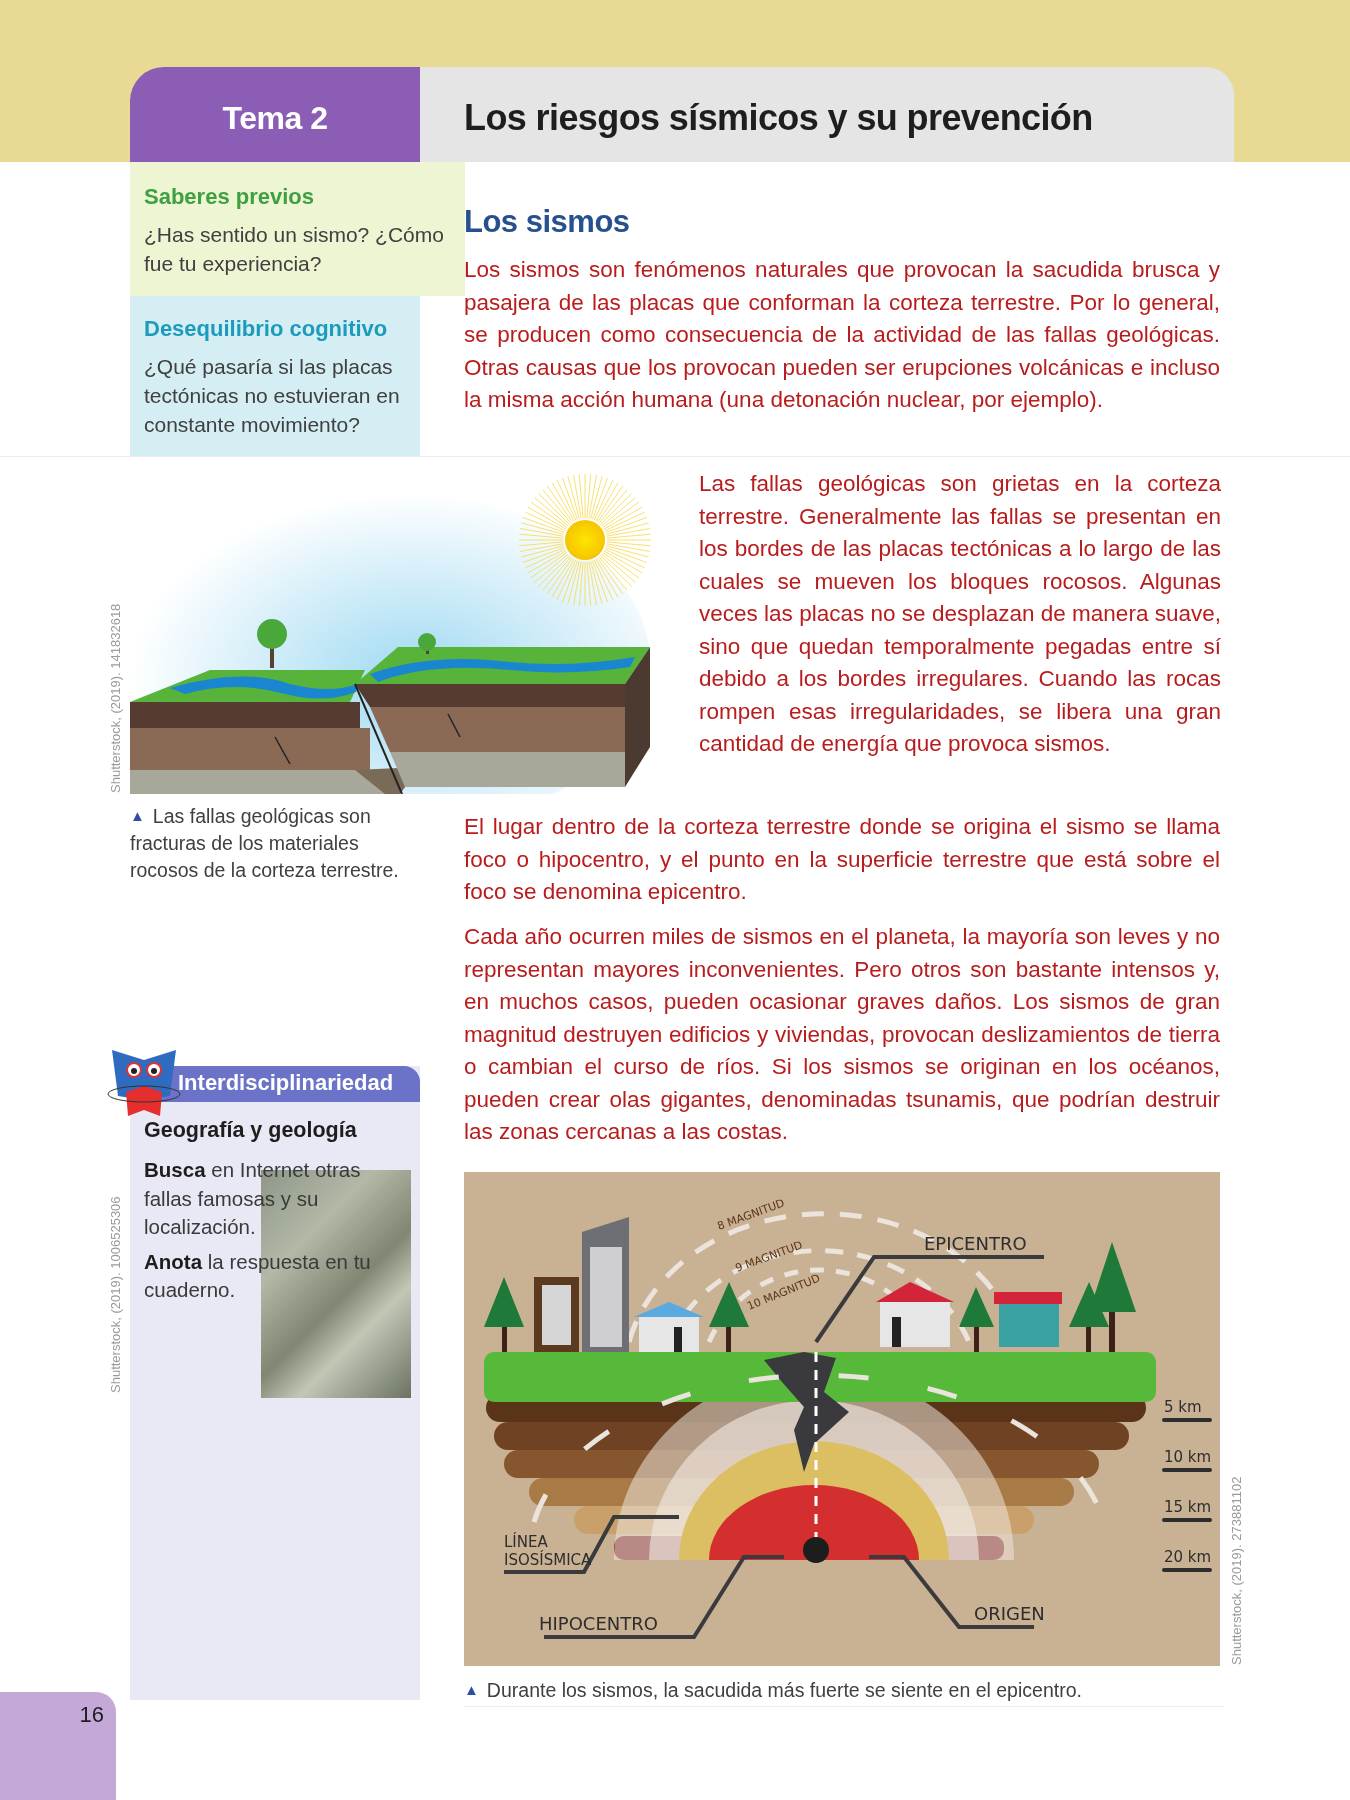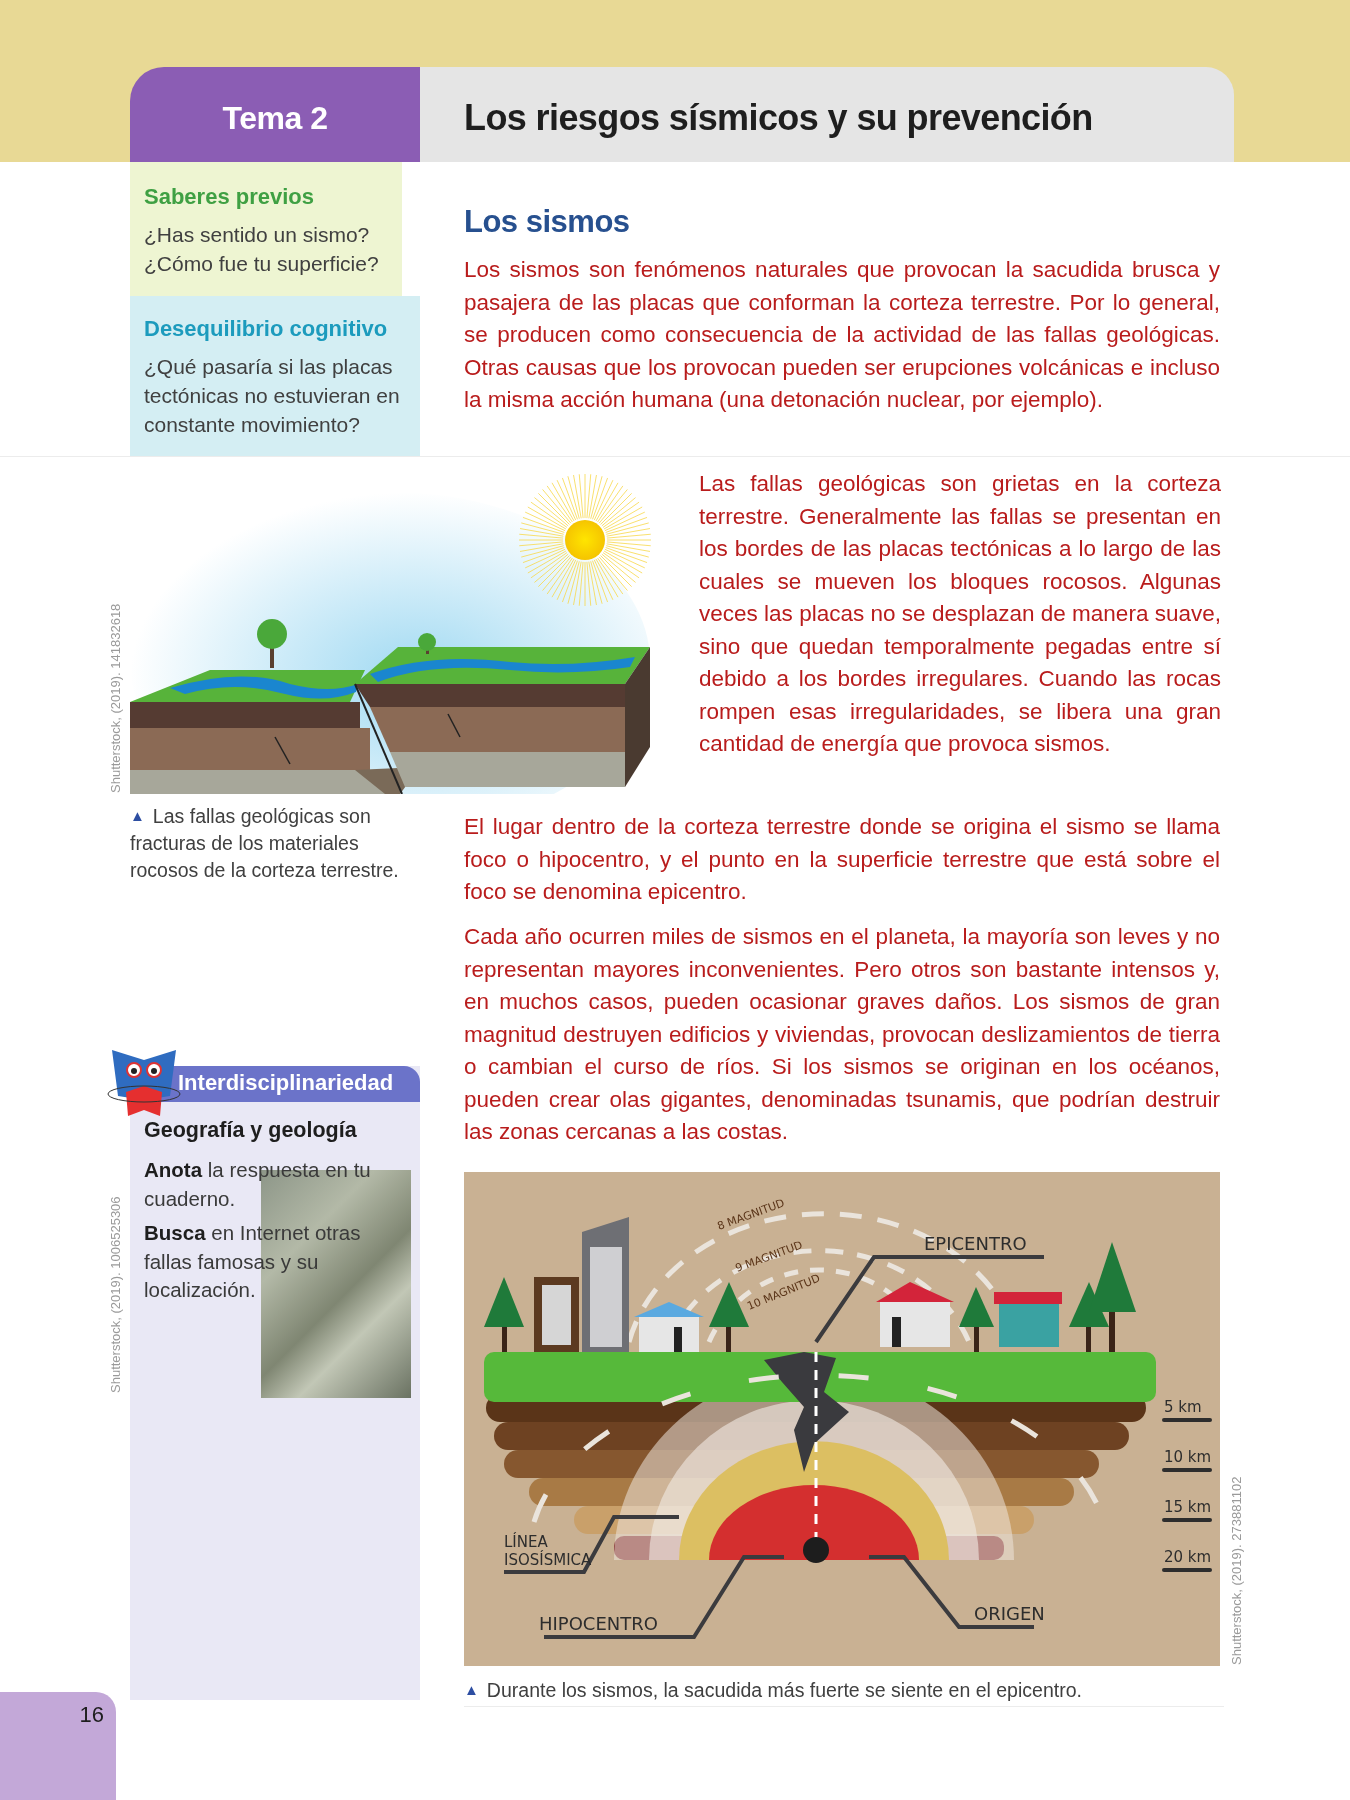--- a/index.html
+++ b/index.html
@@ -5,21 +5,21 @@
   * { box-sizing: border-box; margin: 0; padding: 0; }
   html, body { width: 1350px; height: 1800px; background: #ffffff; overflow: hidden; }
   body { position: relative; font-family: "Liberation Sans", "DejaVu Sans", sans-serif; color: #3a3a3a; }
 
   .top-band { position: absolute; left: 0; top: 0; width: 1350px; height: 162px; background: #e8d995; }
   .title-tab { position: absolute; left: 130px; top: 67px; width: 290px; height: 95px; background: #8b5db4; border-top-left-radius: 34px; display: flex; align-items: center; justify-content: center; }
   .title-tab span { color: #ffffff; font-weight: bold; font-size: 32px; letter-spacing: -0.5px; padding-top: 8px; }
   .title-bar { position: absolute; left: 420px; top: 67px; width: 814px; height: 95px; background: #e5e5e5; border-top-right-radius: 28px; display: flex; align-items: center; padding-left: 44px; }
   .title-bar span { color: #1e1e1e; font-weight: bold; font-size: 36px; letter-spacing: -0.6px; padding-top: 6px; }
 
-  .box-saberes { position: absolute; left: 130px; top: 162px; width: 272px; height: 134px; background: #eef5d2; padding: 22px 14px 0 14px; }
+  .box-saberes { position: absolute; left: 130px; top: 162px; width: 335px; height: 134px; background: #eef5d2; padding: 22px 14px 0 14px; }
   .box-deseq { position: absolute; left: 130px; top: 296px; width: 290px; height: 160px; background: #d4eef3; padding: 20px 14px 0 14px; }
   .box-h { font-weight: bold; font-size: 22px; margin-bottom: 10px; }
   .box-saberes .box-h { color: #3fa043; }
   .box-deseq .box-h { color: #1c9bbd; }
   .box-p { font-size: 21px; line-height: 29px; color: #404040; }
 
   .divider { position: absolute; left: 0; top: 456px; width: 1350px; height: 1px; background: #ececec; }
 
   .main-heading { position: absolute; left: 464px; top: 204px; font-size: 31px; font-weight: bold; color: #27508f; letter-spacing: -0.5px; }
   .para { position: absolute; font-size: 22.5px; line-height: 32.5px; color: #b91c1c; text-align: justify; }
@@ -61,21 +61,21 @@
 <div class="top-band"></div>
 <div class="title-tab">
     <span>Tema 2</span>
   </div>
 <div class="title-bar">
     <span>Los riesgos sísmicos y su prevención</span>
   </div>
 
 <div class="box-saberes">
   <div class="box-h">Saberes previos</div>
-  <div class="box-p">¿Has sentido un sismo? ¿Cómo fue tu superficie?</div>
+  <div class="box-p">¿Has sentido un sismo? ¿Cómo fue tu experiencia?</div>
 </div>
 <div class="box-deseq">
   <div class="box-h">Desequilibrio cognitivo</div>
   <div class="box-p">¿Qué pasaría si las placas tectónicas no estuvieran en constante movimiento?</div>
 </div>
 
 <div class="divider"></div>
 
 <div class="main-heading">Los sismos</div>
 <p class="para p1">Los sismos son fenómenos naturales que provocan la sacudida brusca y pasajera de las placas que conforman la corteza terrestre. Por lo general, se producen como consecuencia de la actividad de las fallas geológicas. Otras causas que los provocan pueden ser erupciones volcánicas e incluso la misma acción humana (una detonación nuclear, por ejemplo).</p>
@@ -209,22 +209,22 @@
   <circle cx="30" cy="30" r="7" fill="#fff" stroke="#d33" stroke-width="2"></circle>
   <circle cx="50" cy="30" r="7" fill="#fff" stroke="#d33" stroke-width="2"></circle>
   <circle cx="30" cy="31" r="3" fill="#222"></circle>
   <circle cx="50" cy="31" r="3" fill="#222"></circle>
   <polygon points="22,52 40,46 58,52 56,76 40,70 24,76" fill="#e52f2f"></polygon>
   <ellipse cx="40" cy="54" rx="36" ry="8" fill="none" stroke="#333" stroke-width="1"></ellipse>
 </svg>
 <div class="interd-sub">Geografía y geología</div>
 <div class="san-andres-photo"></div>
 <div class="interd-text">
+  <p><b>Busca</b><span> en Internet otras fallas famosas y su localización.</span></p>
   <p><b>Anota</b><span> la respuesta en tu cuaderno.</span></p>
-  <p><b>Busca</b><span> en Internet otras fallas famosas y su localización.</span></p>
 </div>
 <div class="credit credit2">Shutterstock, (2019). 1006525306</div>
 
 <svg class="quake-diagram" viewBox="0 0 756 494">
   <rect x="0" y="0" width="756" height="494" fill="#c9b193"></rect>
 
   <rect x="22" y="222" width="660" height="28" rx="14" fill="#5a3418"></rect>
   <rect x="30" y="250" width="635" height="28" rx="14" fill="#6e4222"></rect>
   <rect x="40" y="278" width="595" height="28" rx="14" fill="#86572f"></rect>
   <rect x="65" y="306" width="545" height="28" rx="14" fill="#a87a45"></rect>

